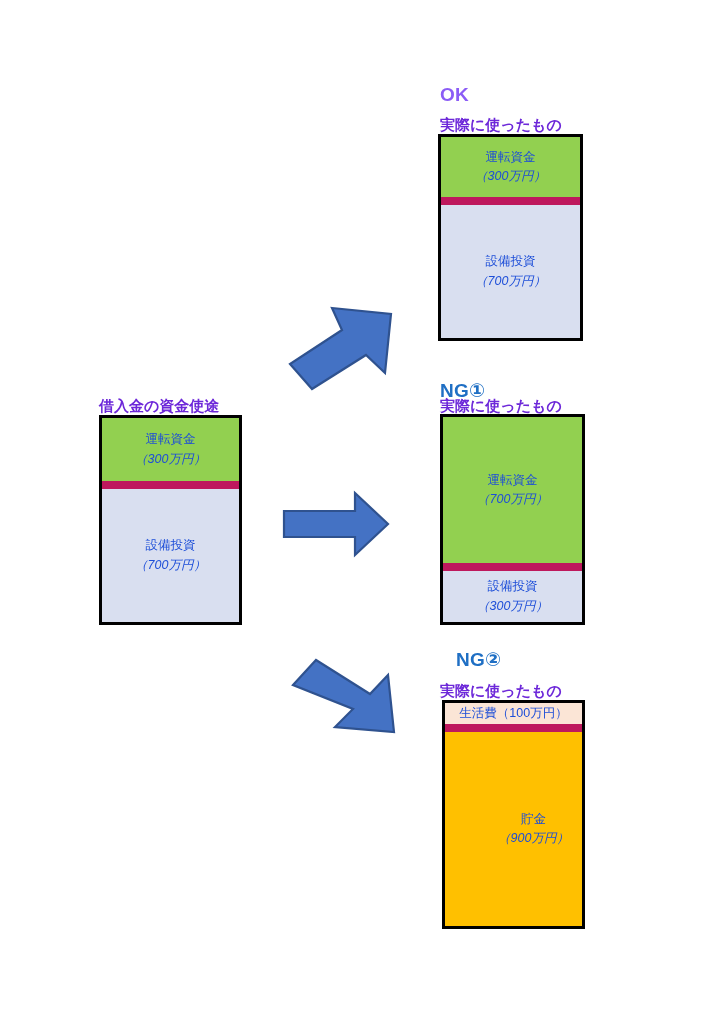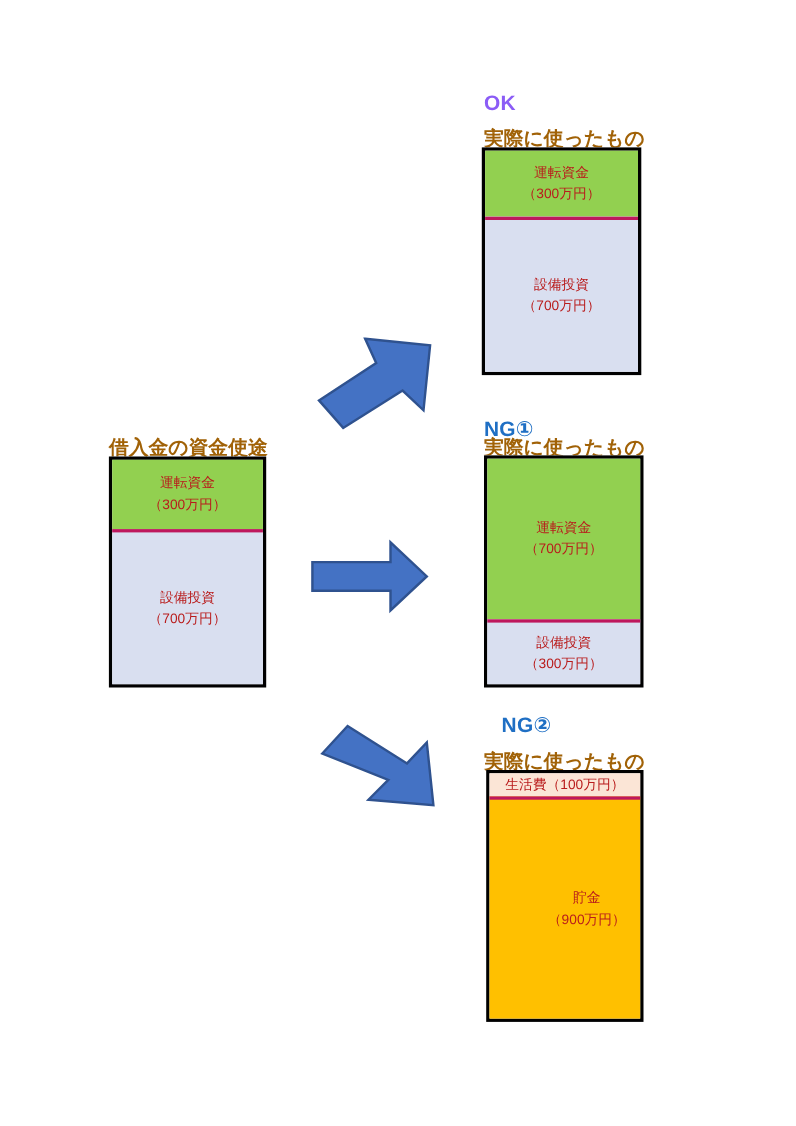--- a/index.html
+++ b/index.html
@@ -21,53 +21,53 @@
     font-size: 19px;
     font-weight: bold;
     letter-spacing: 0.2px;
     line-height: 1;
     white-space: nowrap;
   }
   .verdict.ok  { color: #8b5cf6; }
   .verdict.ng  { color: #1F6FC4; }
 
   .caption {
-    font-size: 18px;
+    font-size: 15px;
     font-weight: bold;
-    color: #a16207;
+    color: #6d28d9;
     line-height: 1;
     white-space: nowrap;
   }
 
   
   .stack {
     box-sizing: border-box;
     border: 3px solid #000000;
     background: #ffffff;
     display: flex;
     flex-direction: column;
   }
   .seg {
     box-sizing: border-box;
     display: flex;
     flex-direction: column;
     align-items: center;
     justify-content: center;
     text-align: center;
-    color: #b91c1c;
+    color: #1d4ed8;
     font-size: 12.5px;
     line-height: 1.55;
     overflow: hidden;
   }
   .seg.green   { background: #92D050; }
   .seg.lav     { background: #D9DFF0; }
   .seg.orange  { background: #FFC000; padding-left: 40px; }
   .seg.peach   { background: #FBE5D6; }
-  .seg.divider-top { border-top: 3px solid #be185d; }
-  .seg .ln2 { display: block; }
+  .seg.divider-top { border-top: 8px solid #be185d; }
+  .seg .ln2 { display: block; font-style: italic; }
   .seg.single-line { font-size: 12.5px; }
 
   
   .arrow { display: block; }
 </style>
 </head>
 <body>
 
 <div class="abs caption" style="left:99px; top:398px;">借入金の資金使途</div>
 

